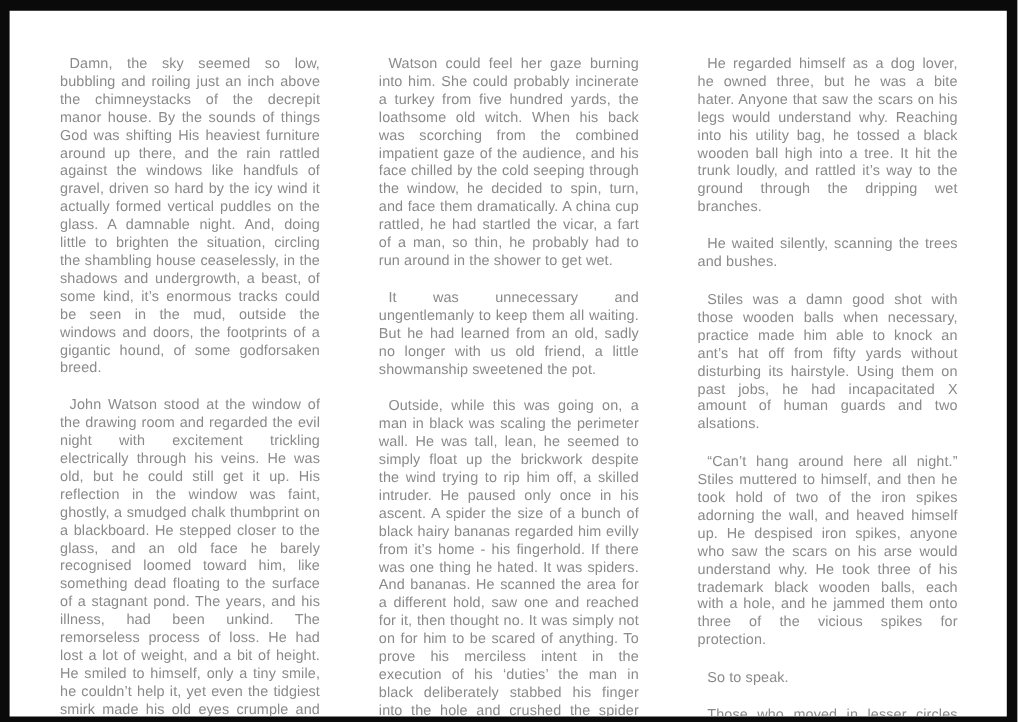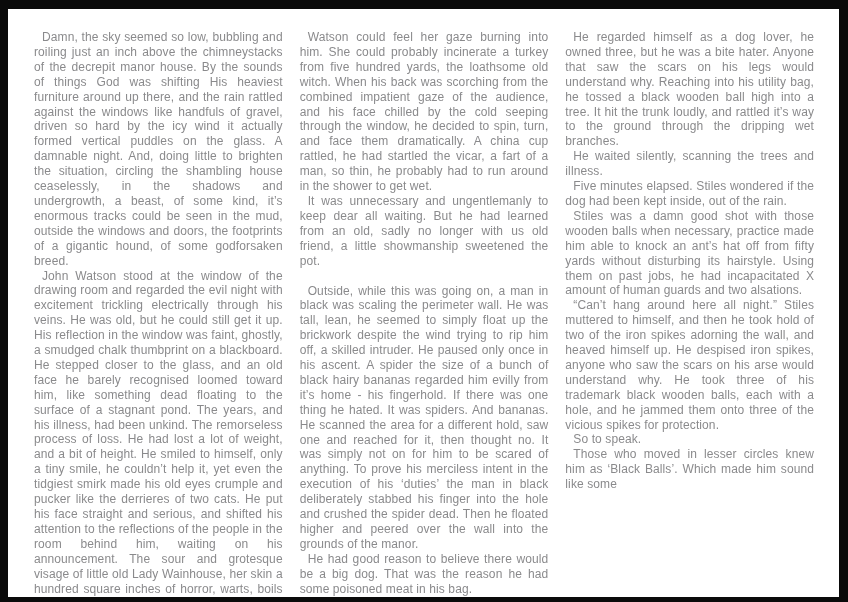--- a/index.html
+++ b/index.html
@@ -22,48 +22,47 @@
     font-size: 12px;
     line-height: 14.9px;
     letter-spacing: 0.1px;
     color: #8a8a8c;
   }
   .column {
     flex: 1 1 0;
     min-width: 0;
   }
   .para {
-    margin: 0;
+    margin: 16px;
     text-align: justify;
     text-indent: 8px;
   }
   .para-gap {
     margin-top: 15px;
   }
 </style>
 </head>
 <body>
 
 <div class="page">
 
   <div class="column">
     <p class="para">Damn, the sky seemed so low, bubbling and roiling just an inch above the chimneystacks of the decrepit manor house. By the sounds of things God was shifting His heaviest furniture around up there, and the rain rattled against the windows like handfuls of gravel, driven so hard by the icy wind it actually formed vertical puddles on the glass. A damnable night. And, doing little to brighten the situation, circling the shambling house ceaselessly, in the shadows and undergrowth, a beast, of some kind, it’s enormous tracks could be seen in the mud, outside the windows and doors, the footprints of a gigantic hound, of some godforsaken breed.</p>
     <p class="para">John Watson stood at the window of the drawing room and regarded the evil night with excitement trickling electrically through his veins. He was old, but he could still get it up. His reflection in the window was faint, ghostly, a smudged chalk thumbprint on a blackboard. He stepped closer to the glass, and an old face he barely recognised loomed toward him, like something dead floating to the surface of a stagnant pond. The years, and his illness, had been unkind. The remorseless process of loss. He had lost a lot of weight, and a bit of height. He smiled to himself, only a tiny smile, he couldn’t help it, yet even the tidgiest smirk made his old eyes crumple and pucker like the derrieres of two cats. He put his face straight and serious, and shifted his attention to the reflections of the people in the room behind him, waiting on his announcement. The sour and grotesque visage of little old Lady Wainhouse, her skin a hundred square inches of horror, warts, boils and diseased flakes. Her eyes, though, were a beautiful, warm chocolate brown. But they clashed like a bastard with the icy blue of her irises.</p>
   </div>
 
   <div class="column">
     <p class="para">Watson could feel her gaze burning into him. She could probably incinerate a turkey from five hundred yards, the loathsome old witch. When his back was scorching from the combined impatient gaze of the audience, and his face chilled by the cold seeping through the window, he decided to spin, turn, and face them dramatically. A china cup rattled, he had startled the vicar, a fart of a man, so thin, he probably had to run around in the shower to get wet.</p>
-    <p class="para">It was unnecessary and ungentlemanly to keep dear all waiting. But he had learned from an old, sadly no longer with us old friend, a little showmanship sweetened the pot.</p>
+    <p class="para">It was unnecessary and ungentlemanly to keep them all waiting. But he had learned from an old, sadly no longer with us old friend, a little showmanship sweetened the pot.</p>
     <p class="para para-gap">Outside, while this was going on, a man in black was scaling the perimeter wall. He was tall, lean, he seemed to simply float up the brickwork despite the wind trying to rip him off, a skilled intruder. He paused only once in his ascent. A spider the size of a bunch of black hairy bananas regarded him evilly from it’s home - his fingerhold. If there was one thing he hated. It was spiders. And bananas. He scanned the area for a different hold, saw one and reached for it, then thought no. It was simply not on for him to be scared of anything. To prove his merciless intent in the execution of his ‘duties’ the man in black deliberately stabbed his finger into the hole and crushed the spider dead. Then he floated higher and peered over the wall into the grounds of the manor.</p>
     <p class="para">He had good reason to believe there would be a big dog. That was the reason he had some poisoned meat in his bag.</p>
   </div>
 
   <div class="column">
     <p class="para">He regarded himself as a dog lover, he owned three, but he was a bite hater. Anyone that saw the scars on his legs would understand why. Reaching into his utility bag, he tossed a black wooden ball high into a tree. It hit the trunk loudly, and rattled it’s way to the ground through the dripping wet branches.</p>
-    <p class="para">He waited silently, scanning the trees and illness.</p>
-    <p class="para">Five minutes elapsed. Stiles wondered if the dog had been kept inside, out of the rain.</p>
+    <p class="para">He waited silently, scanning the trees and bushes.</p>
     <p class="para">Stiles was a damn good shot with those wooden balls when necessary, practice made him able to knock an ant’s hat off from fifty yards without disturbing its hairstyle. Using them on past jobs, he had incapacitated X amount of human guards and two alsations.</p>
     <p class="para">“Can’t hang around here all night.” Stiles muttered to himself, and then he took hold of two of the iron spikes adorning the wall, and heaved himself up. He despised iron spikes, anyone who saw the scars on his arse would understand why. He took three of his trademark black wooden balls, each with a hole, and he jammed them onto three of the vicious spikes for protection.</p>
     <p class="para">So to speak.</p>
     <p class="para">Those who moved in lesser circles knew him as ‘Black Balls’. Which made him sound like some</p>
   </div>
 
 </div>
 
 </body></html>

